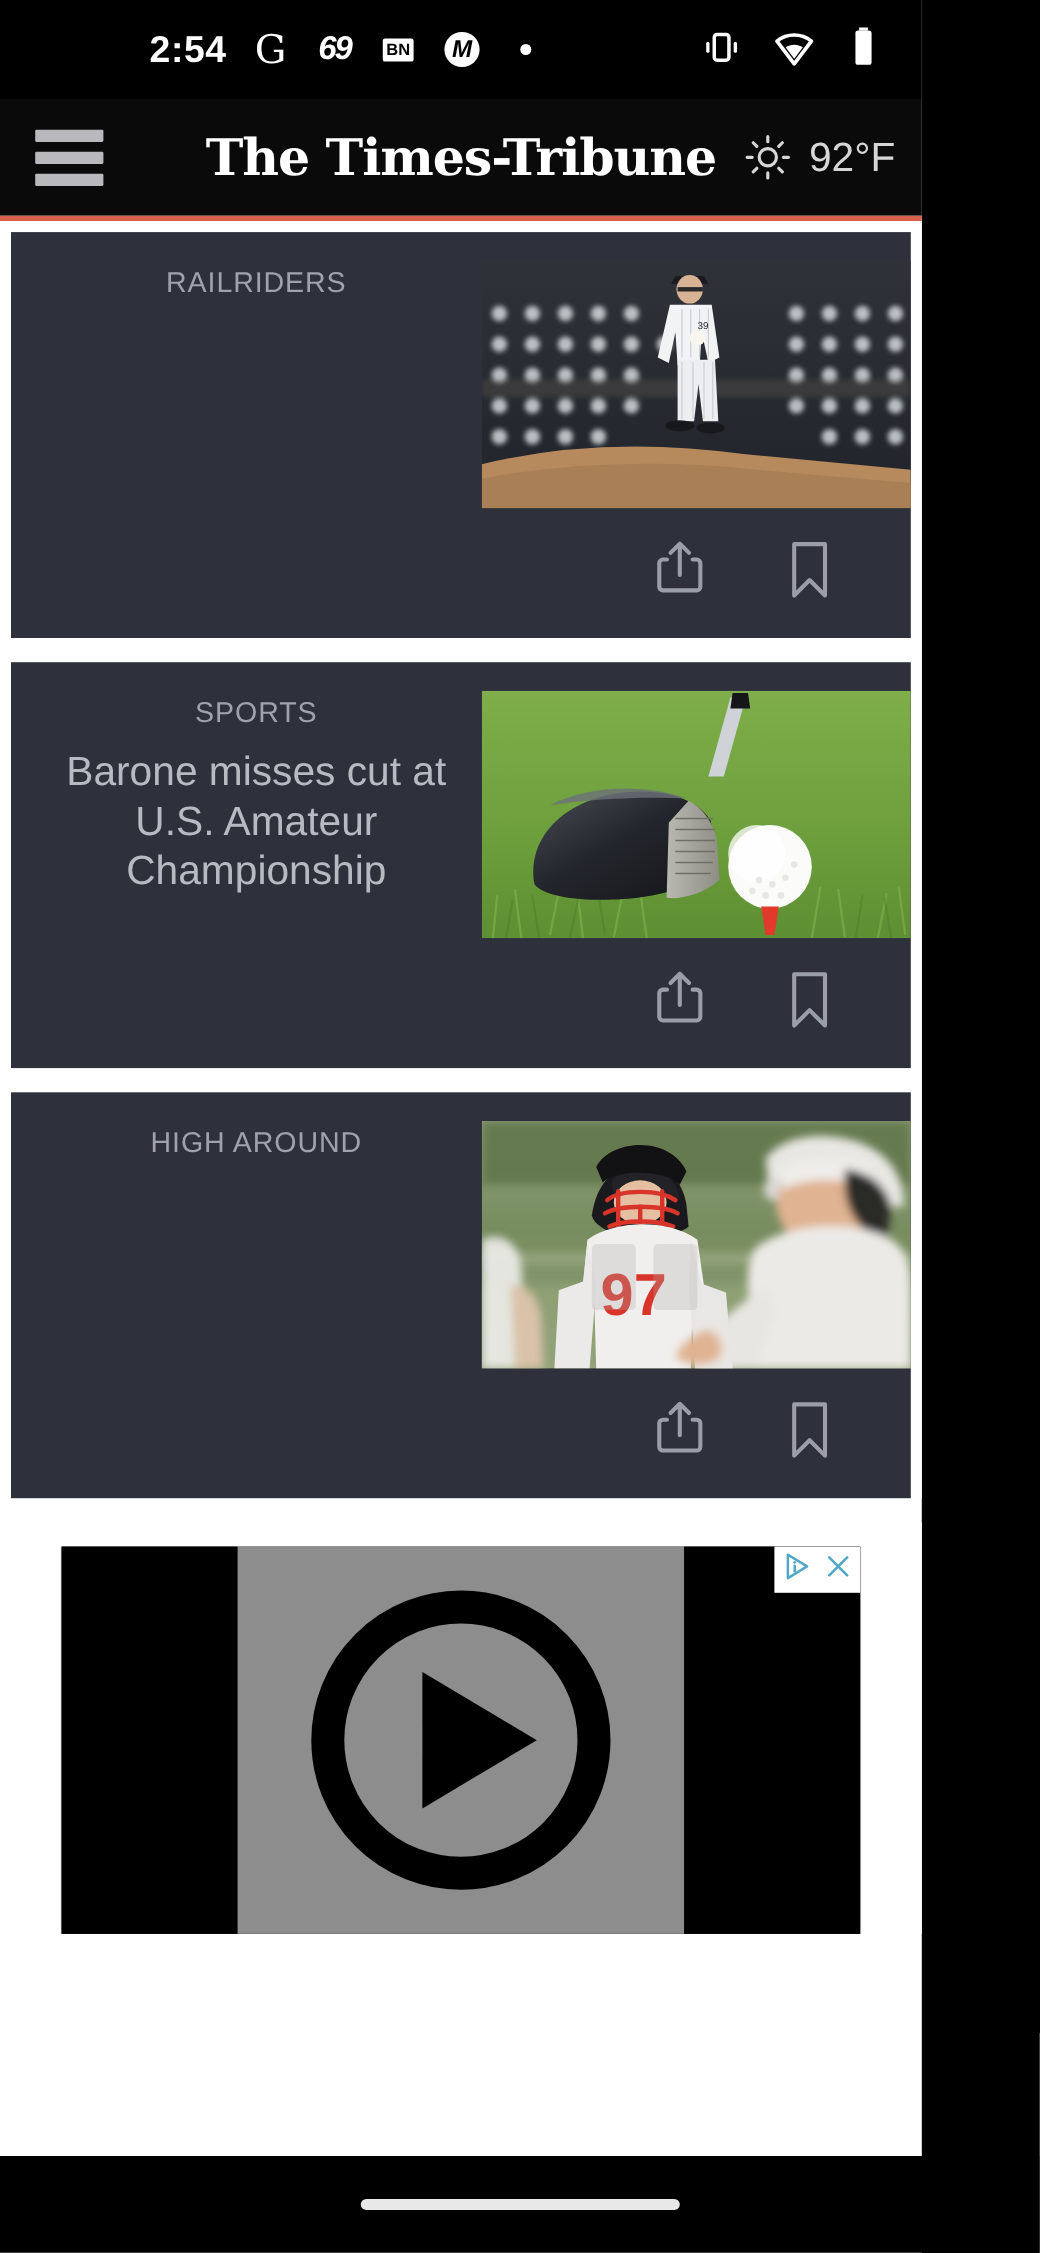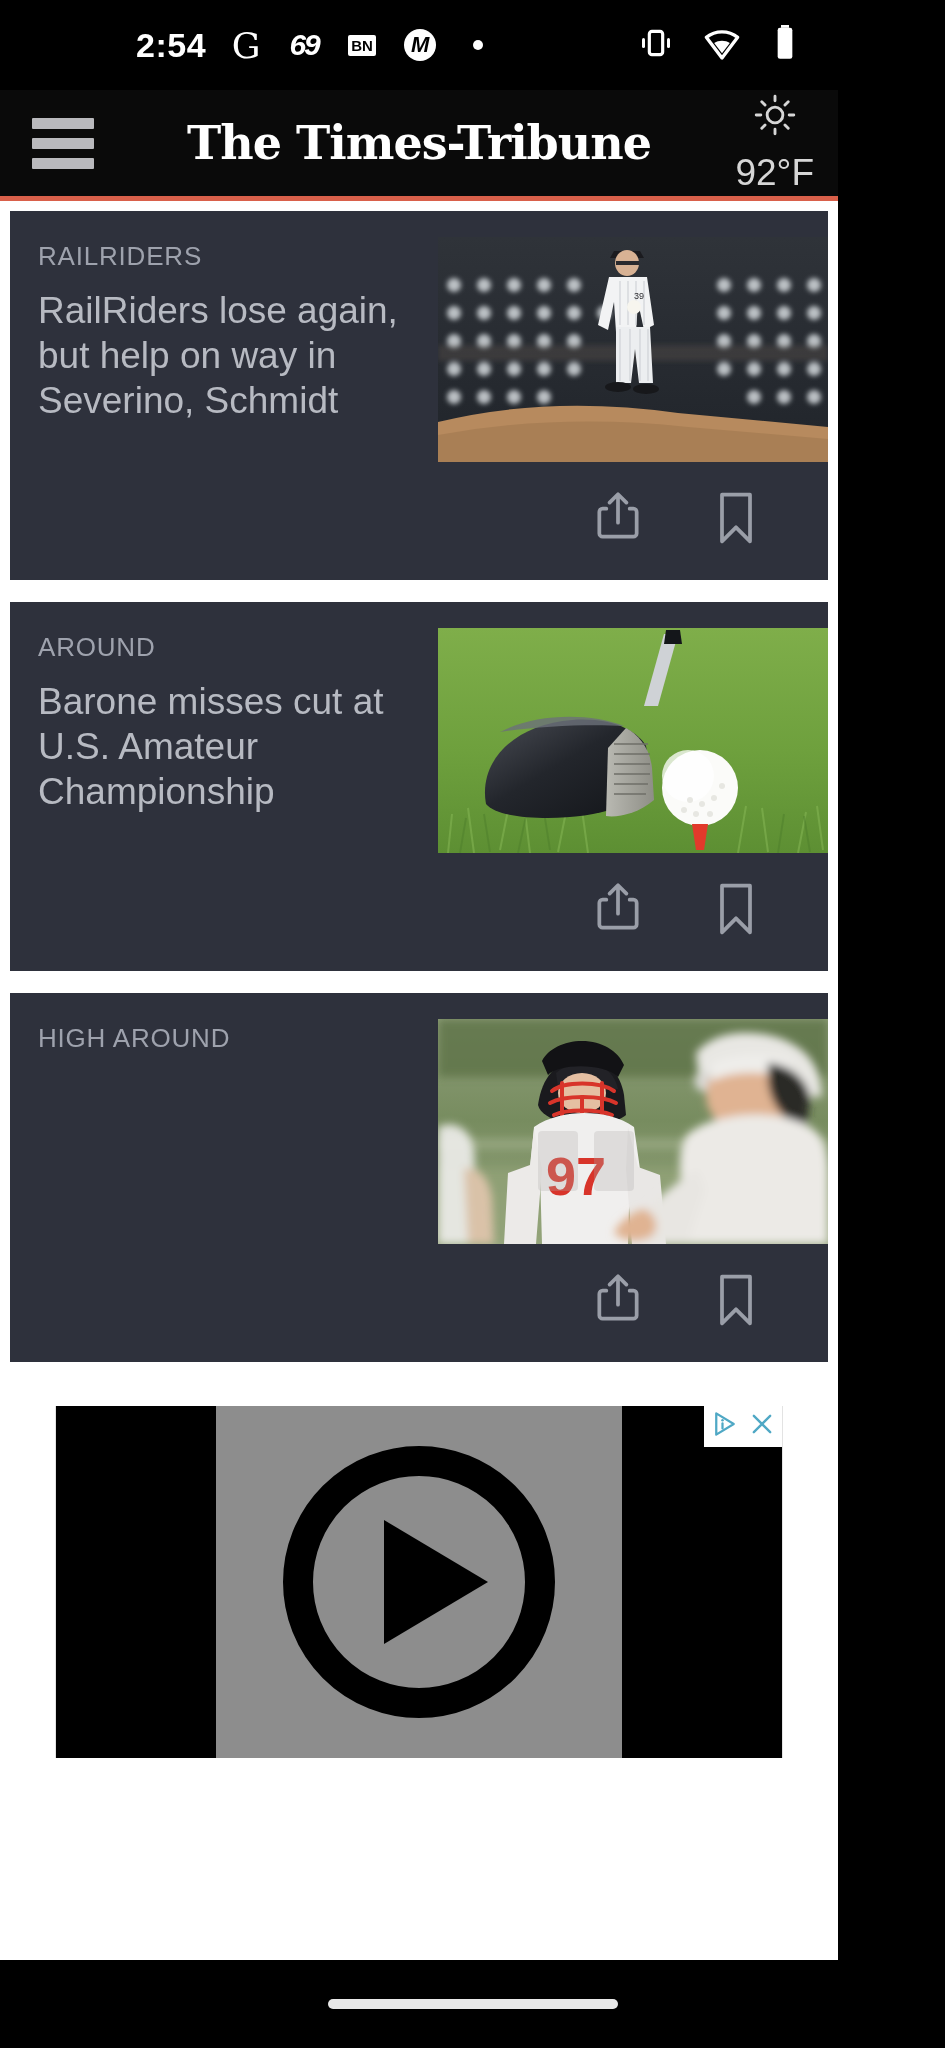--- a/index.html
+++ b/index.html
@@ -35,32 +35,32 @@
   .hamburger{ width:62px; display:flex; flex-direction:column; gap:9px; cursor:pointer;
               margin-left:8px; }
   .hamburger span{ display:block; height:11px; background:#b9b9bd; border-radius:1px; }
   .masthead{
     position:absolute; left:0; right:0; text-align:center; pointer-events:none;
     color:#fff; font-family:"DejaVu Serif", serif; font-weight:700;
     font-size:46px; letter-spacing:-1px;
   }
   .weather{
     margin-left:auto; display:flex; align-items:center; gap:14px;
-    color:#d6d6d6; font-size:37px; z-index:3;flex-direction:column;
+    color:#d6d6d6; font-size:37px; z-index:3;
   }
   .sun-ico{ width:46px;height:46px; position:relative; }
   .accent-line{ height:5px; background:#d9604a; }
 
   
   .feed{ background:#fff; padding:10px 0 0 0; }
   .card{
     background:#2e313c; margin:0 10px 22px 10px; position:relative;
     padding:22px 0 0 0;
   }
-  .card-inner{ display:flex; }
+  .card-inner{ display:flex;text-align:center; }
   .card-text{ width:500px; padding:8px 0 0 28px; }
   .kicker{ color:#9ea2ad; font-size:26px; letter-spacing:.8px; margin-bottom:16px; }
   .headline{ color:#b7bac2; font-size:37px; line-height:1.22; font-weight:400; }
   .card-thumb{ width:390px; height:auto; margin-left:10px; margin-top:4px; }
   .actions{ display:flex; justify-content:flex-end; gap:62px; padding:24px 64px 30px 0; }
   .act-btn{ width:56px;height:64px; cursor:pointer; }
 
   
   .art{ width:390px; height:inherit; display:block; }
 
@@ -161,21 +161,20 @@
     </div>
   </div>
   <div class="accent-line"></div>
 
   <div class="feed">
 
     <div class="card">
       <div class="card-inner">
         <div class="card-text">
           <div class="kicker">RAILRIDERS</div>
-          <div class="headline">RailRiders lose again, but help on way in Severino, Schmidt</div>
         </div>
         <div class="card-thumb">
           <svg class="art" viewBox="0 0 390 225" width="390" height="225">
             <defs>
               <linearGradient id="stand1" x1="0" y1="0" x2="0" y2="1">
                 <stop offset="0%" stop-color="#2f3339"></stop>
                   <stop offset="100%" stop-color="#20242a"></stop>
               </linearGradient>
               <filter id="bl1">
                   <feGaussianBlur stdDeviation="2.4"></feGaussianBlur>
@@ -263,21 +262,21 @@
           <svg width="56" height="64" viewBox="0 0 24 26" fill="none" stroke="#9a9ea8" stroke-width="1.6" stroke-linejoin="round">
             <path d="M6 3h12v20l-6-6-6 6z"></path>
           </svg>
         </span>
       </div>
     </div>
 
     <div class="card">
       <div class="card-inner">
         <div class="card-text">
-          <div class="kicker">AROUND</div>
+          <div class="kicker">SPORTS</div>
           <div class="headline">Barone misses cut at U.S. Amateur Championship</div>
         </div>
         <div class="card-thumb">
           <svg class="art" viewBox="0 0 390 225" width="390" height="225">
             <defs>
               <linearGradient id="grass" x1="0" y1="0" x2="0" y2="1">
                 <stop offset="0%" stop-color="#7fae4a"></stop>
                   <stop offset="55%" stop-color="#6ea03d"></stop>
                 <stop offset="100%" stop-color="#5d8f33"></stop>
               </linearGradient>

